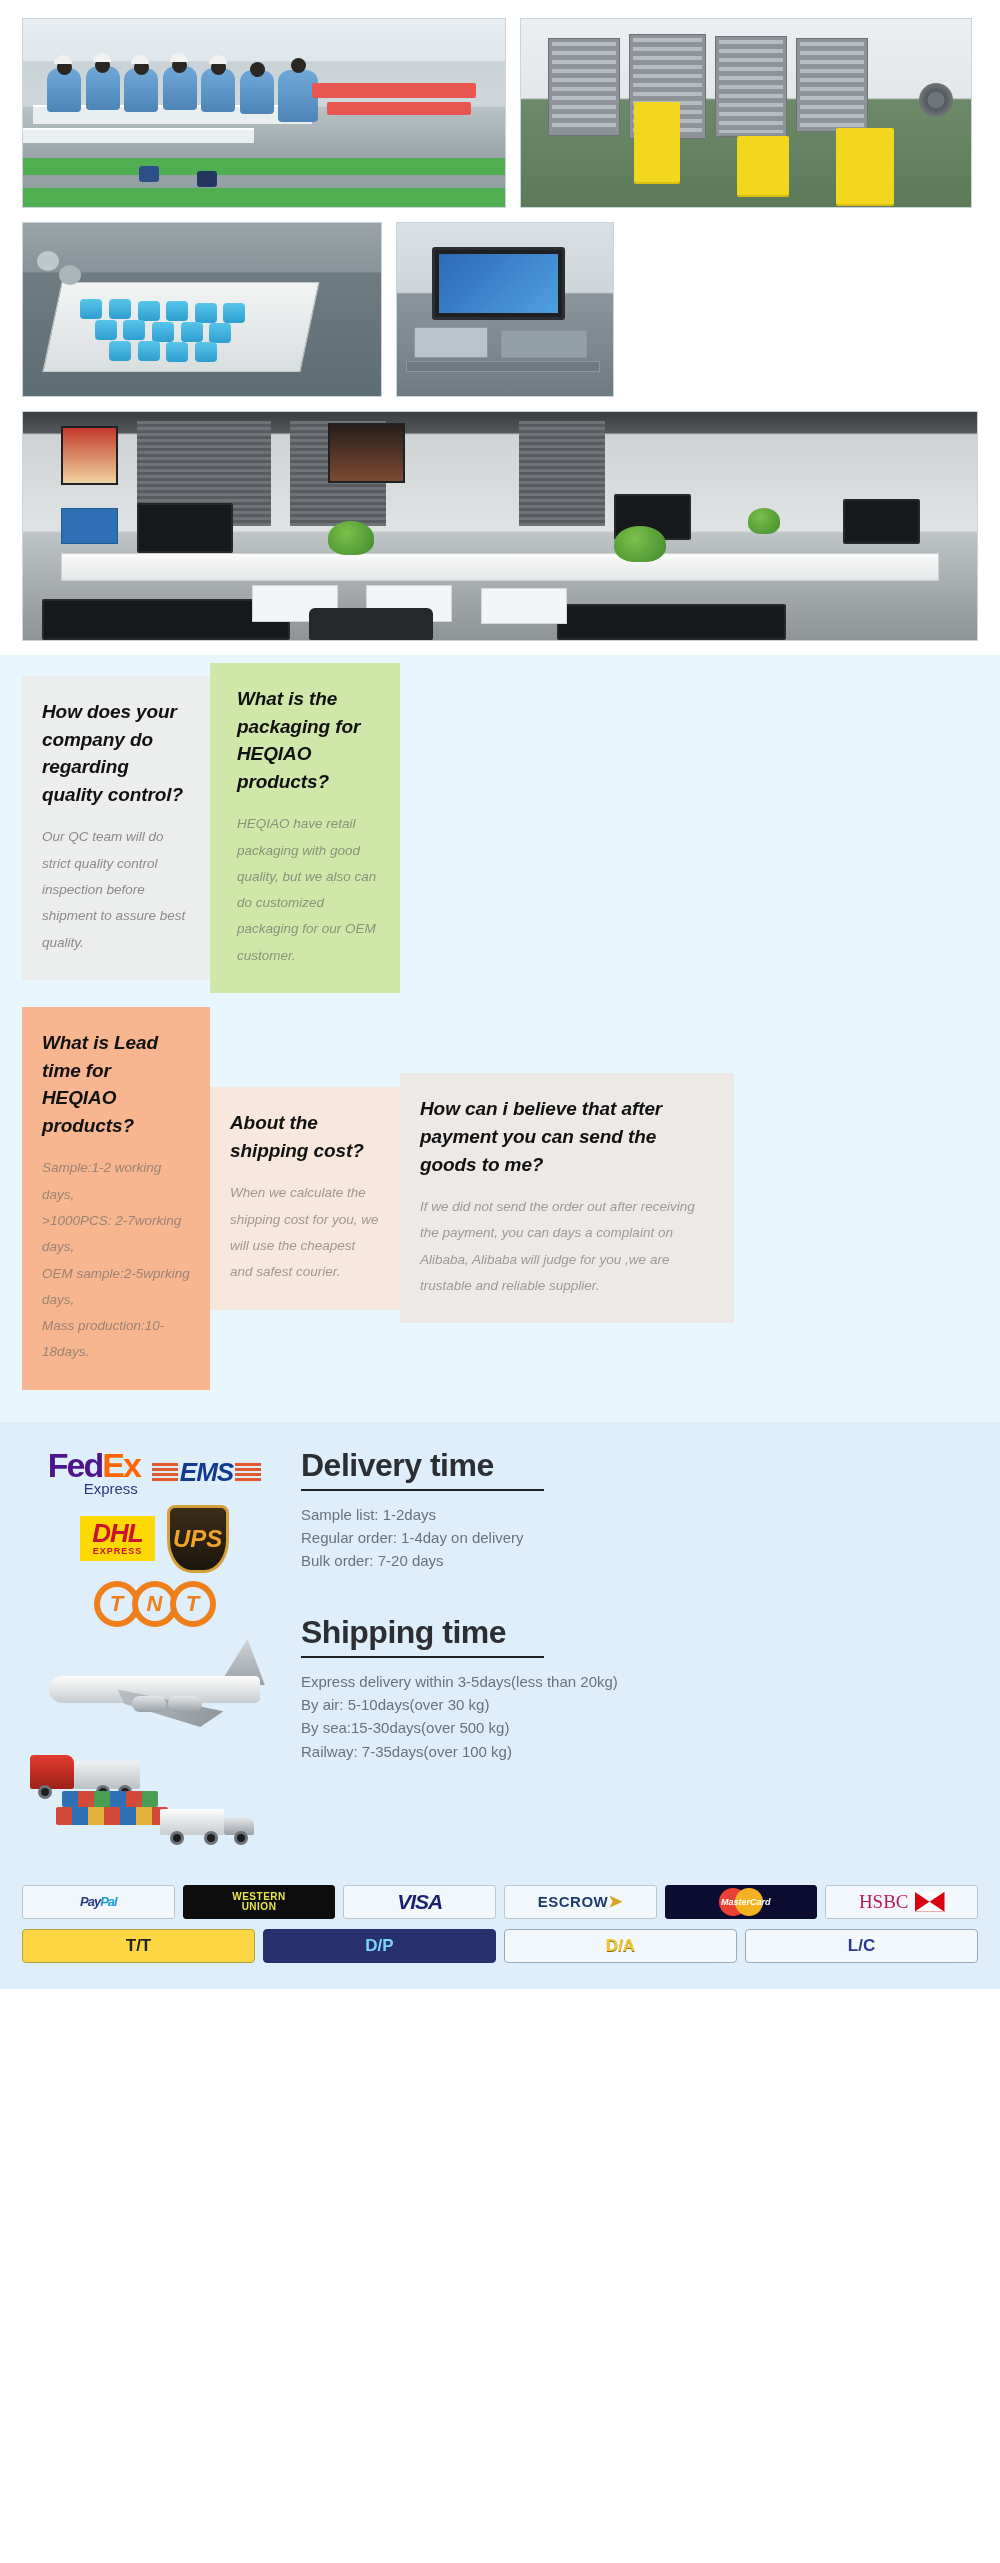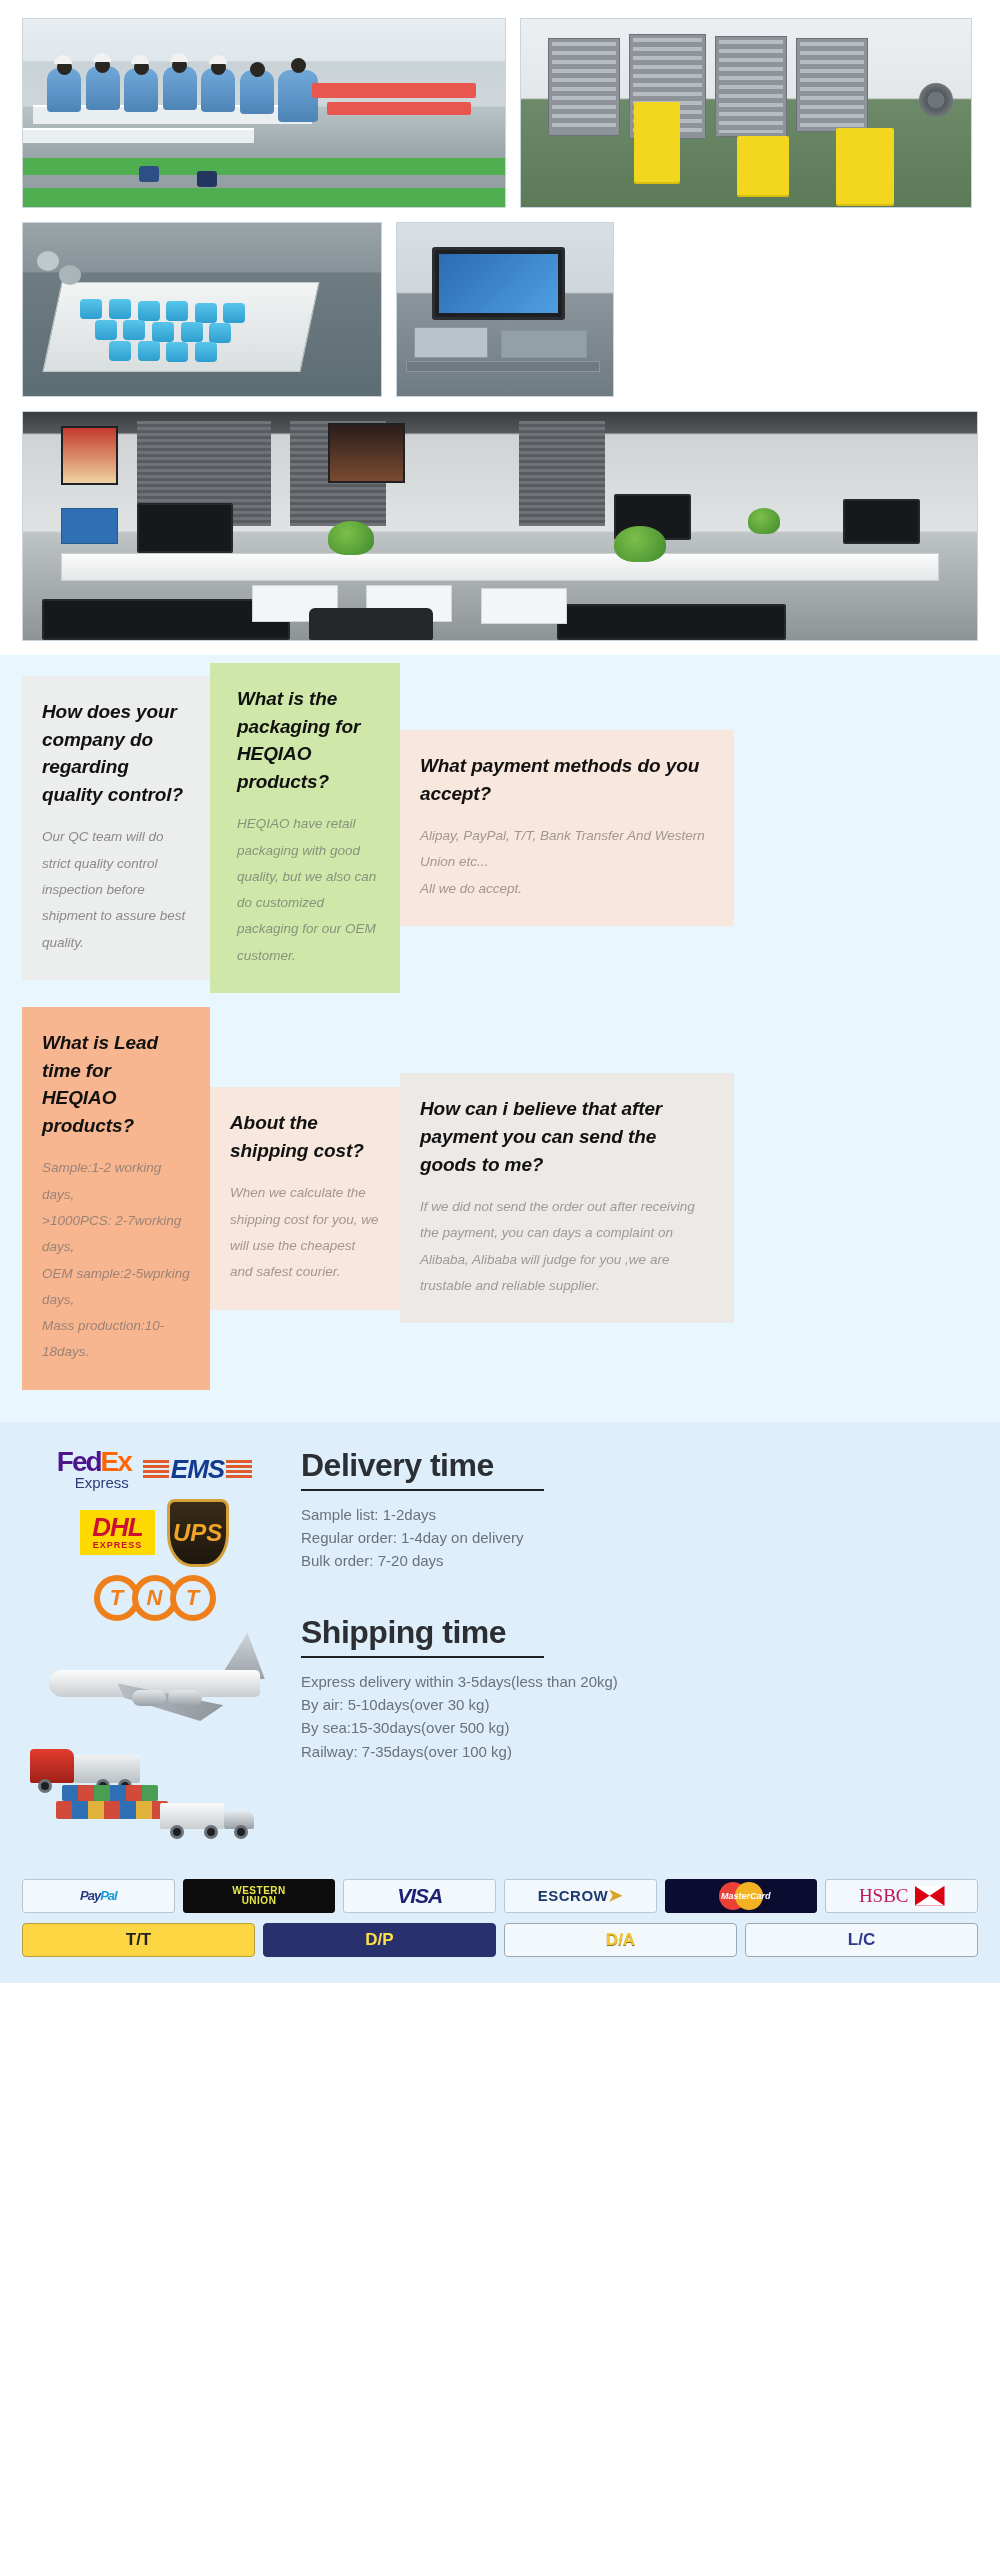--- a/index.html
+++ b/index.html
@@ -125,21 +125,21 @@
   
   .ship {
     background: #deeefb;
     padding: 26px 22px 20px 22px;
     display: flex;
     gap: 8px;
   }
   .logos { width: 265px; position: relative; }
   .logo-row { display:flex; align-items:center; justify-content:center; gap:12px; margin-bottom:4px;}
 
-  .fedex { font-size: 28px; font-weight: bold; letter-spacing:-2px; line-height:1; }
+  .fedex { font-size: 34px; font-weight: bold; letter-spacing:-2px; line-height:1; }
   .fedex .fed { color:#4d148c; } .fedex .ex { color:#ff6600; }
   .fedex-sub { color:#2b3a7a; font-size:15px; text-align:right; margin-top:-2px; margin-right:2px;}
 
   .ems { display:flex; align-items:center; gap:2px; }
   .ems .bars { display:flex; flex-direction:column; gap:2px; }
   .ems .bars i { display:block; width:26px; height:3px; background:#e05a2b; }
   .ems .txt { color:#123a8f; font-size:26px; font-weight:bold; font-style:italic; letter-spacing:-1px;}
 
   .dhl { background:#fdd900; padding:5px 12px; display:inline-block; }
   .dhl .d { color:#cc1034; font-size:26px; font-weight:bold; font-style:italic; letter-spacing:-1px; line-height:.95;}
@@ -211,21 +211,21 @@
     clip-path:polygon(0 0,100% 0,100% 100%,0 100%);
     position:relative;}
   .hsbc .hex::after{content:"";position:absolute;inset:0;
     background:#fff;
     clip-path:polygon(0 0,50% 50%,0 100%,100% 100%,50% 50%,100% 0);}
 
   .term-row{ display:flex; gap:8px; }
   .term { flex:1; height:34px; border-radius:4px; display:flex;
     align-items:center; justify-content:center; font-size:17px; font-weight:bold;}
   .t-tt { background:#fcd743; border:1px solid #b4a03c; color:#222; }
-  .t-dp { background:#28306e; border:1px solid #28306e; color:#fde047; }
+  .t-dp { background:#28306e; border:1px solid #28306e; color:#7dd3fc; }
   .t-da { background:#f3f8fc; border:1px solid #9aa9b6; color:#f2c832;
           text-shadow:0 1px 0 #8b6f12;}
   .t-lc { background:#f3f8fc; border:1px solid #9aa9b6; color:#2b3a8f; }
 </style>
 </head>
 <body>
 
 <div class="page">
 
   <div class="gallery">
@@ -346,25 +346,20 @@
 
     <div class="faq-row">
       <div class="card c-grey w-grey1">
         <h3>How does your company do regarding quality control?</h3>
         <p>Our QC team will do strict quality control inspection before shipment to assure best quality.</p>
       </div>
       <div class="card c-green w-green">
         <h3>What is the packaging for HEQIAO products?</h3>
         <p>HEQIAO have retail packaging with good quality, but we also can do customized packaging for our OEM customer.</p>
       </div>
-      <div class="card c-pink w-pink1">
-        <h3>What payment methods do you accept?</h3>
-        <p style="white-space:pre-line">Alipay, PayPal, T/T, Bank Transfer And Western Union etc...
-All we do accept.</p>
-      </div>
     </div>
 
     <div class="faq-row">
       <div class="card c-orange w-orange">
         <h3>What is Lead time for HEQIAO products?</h3>
         <p style="white-space:pre-line">Sample:1-2 working days,
 &gt;1000PCS: 2-7working days,
  OEM sample:2-5wprking days,
 Mass production:10-18days.</p>
       </div>

